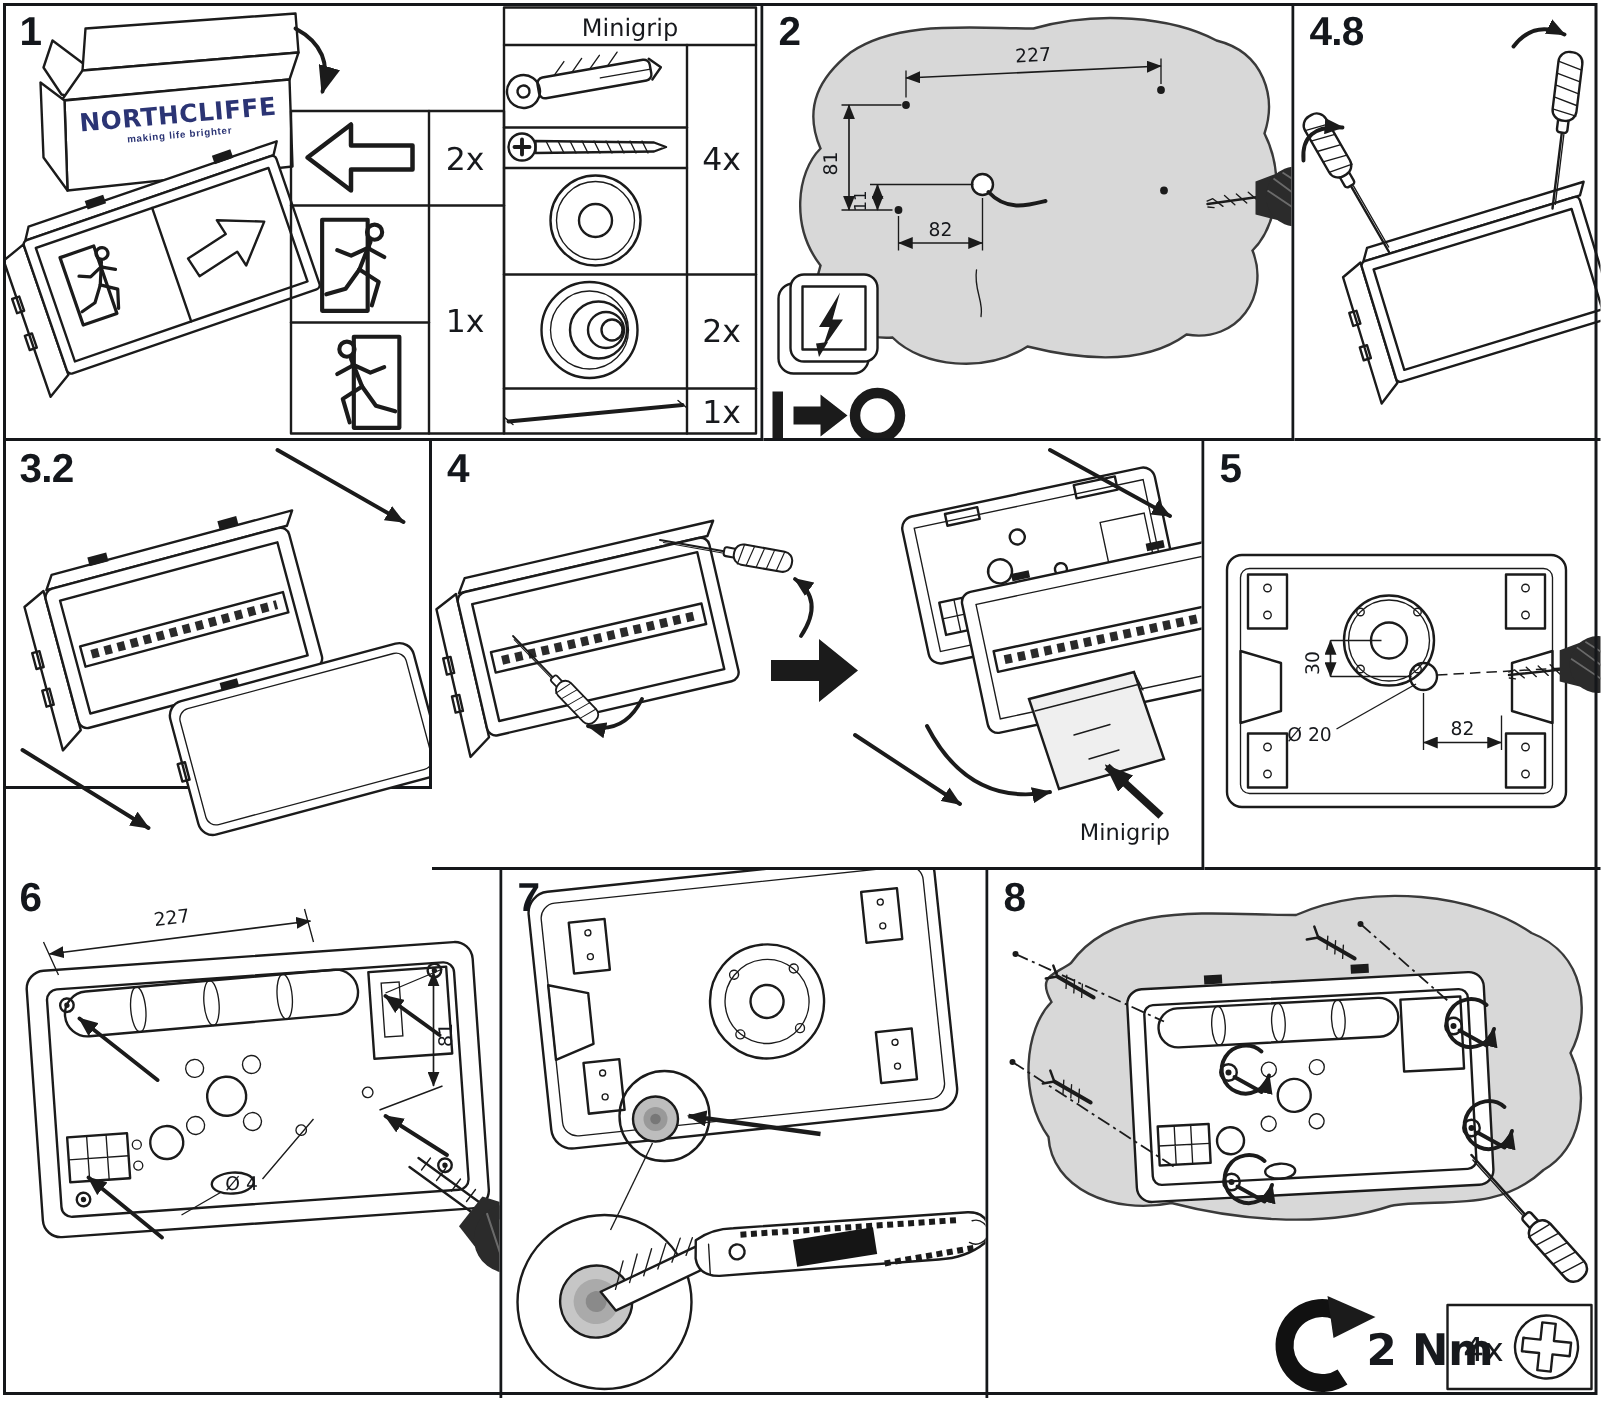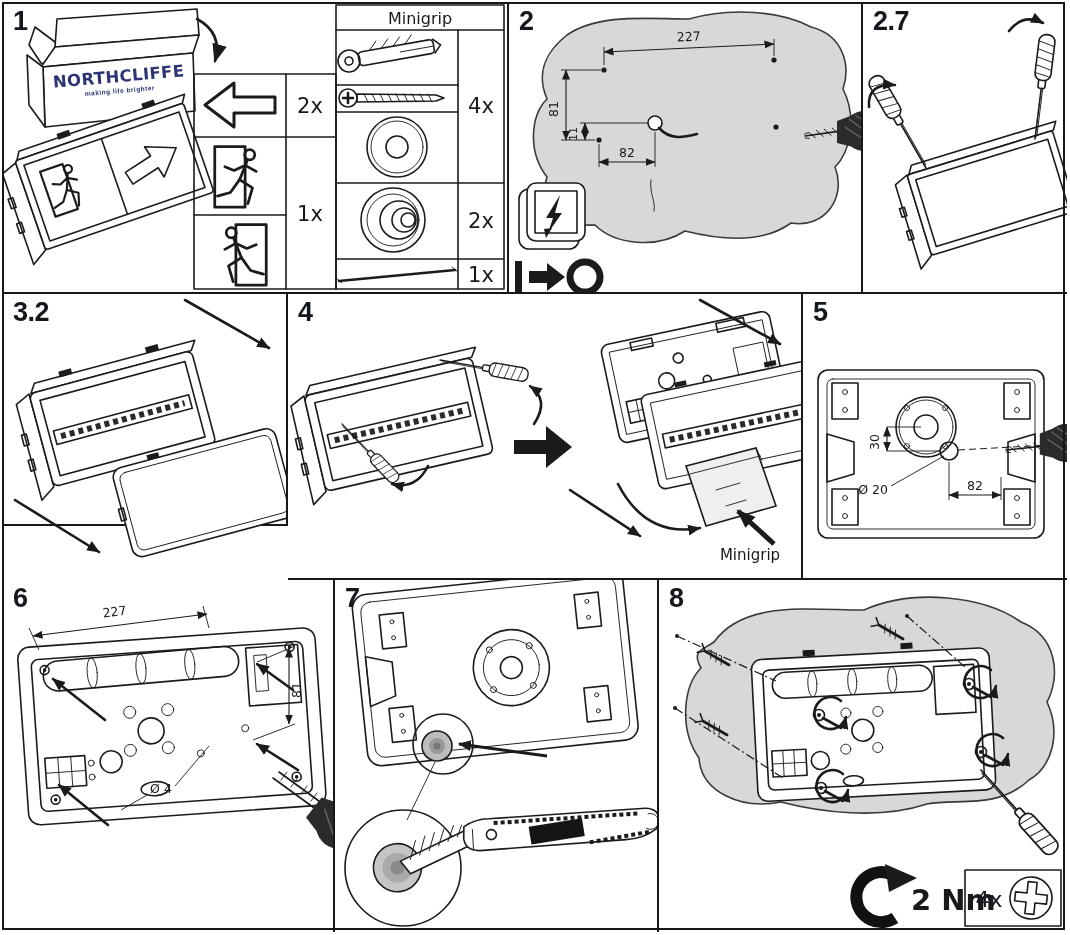--- a/index.html
+++ b/index.html
@@ -220,21 +220,21 @@
     </g>
     <g transform="translate(4,250)">
       <rect x="2" y="8" width="7" height="32" class="fill"></rect>
       <polygon class="fill" points="16,18 34,18 34,10 52,24 34,38 34,30 16,30"></polygon>
       <circle cx="72" cy="24" r="15" fill="none" stroke="#1b1b1b" stroke-width="7"></circle>
     </g>
   </svg>
 </div>
 
 <div class="panel bb" style="left:863px;top:3px;width:204px;height:291px;">
-  <span class="step">2.7</span>
+  <span class="step">4.8</span>
   <svg width="204" height="289" viewBox="0 0 204 289">
     <g transform="translate(44,172) rotate(-17)">
       <path class="wh" d="M-14,6 L0,0 L0,84 L-14,94 Z"></path>
       <rect x="-17" y="30" width="5" height="9" class="ln"></rect>
       <rect x="-17" y="54" width="5" height="9" class="ln"></rect>
       <path class="wh" d="M2,0 L7,-8 L158,-8 L153,0 Z"></path>
       <rect x="0" y="0" width="152" height="84" rx="3" class="wh"></rect>
       <rect x="7" y="7" width="138" height="70" class="ln"></rect>
     </g>
     <use href="#sym-screwdriver" transform="translate(63,165) rotate(-30)"></use>

